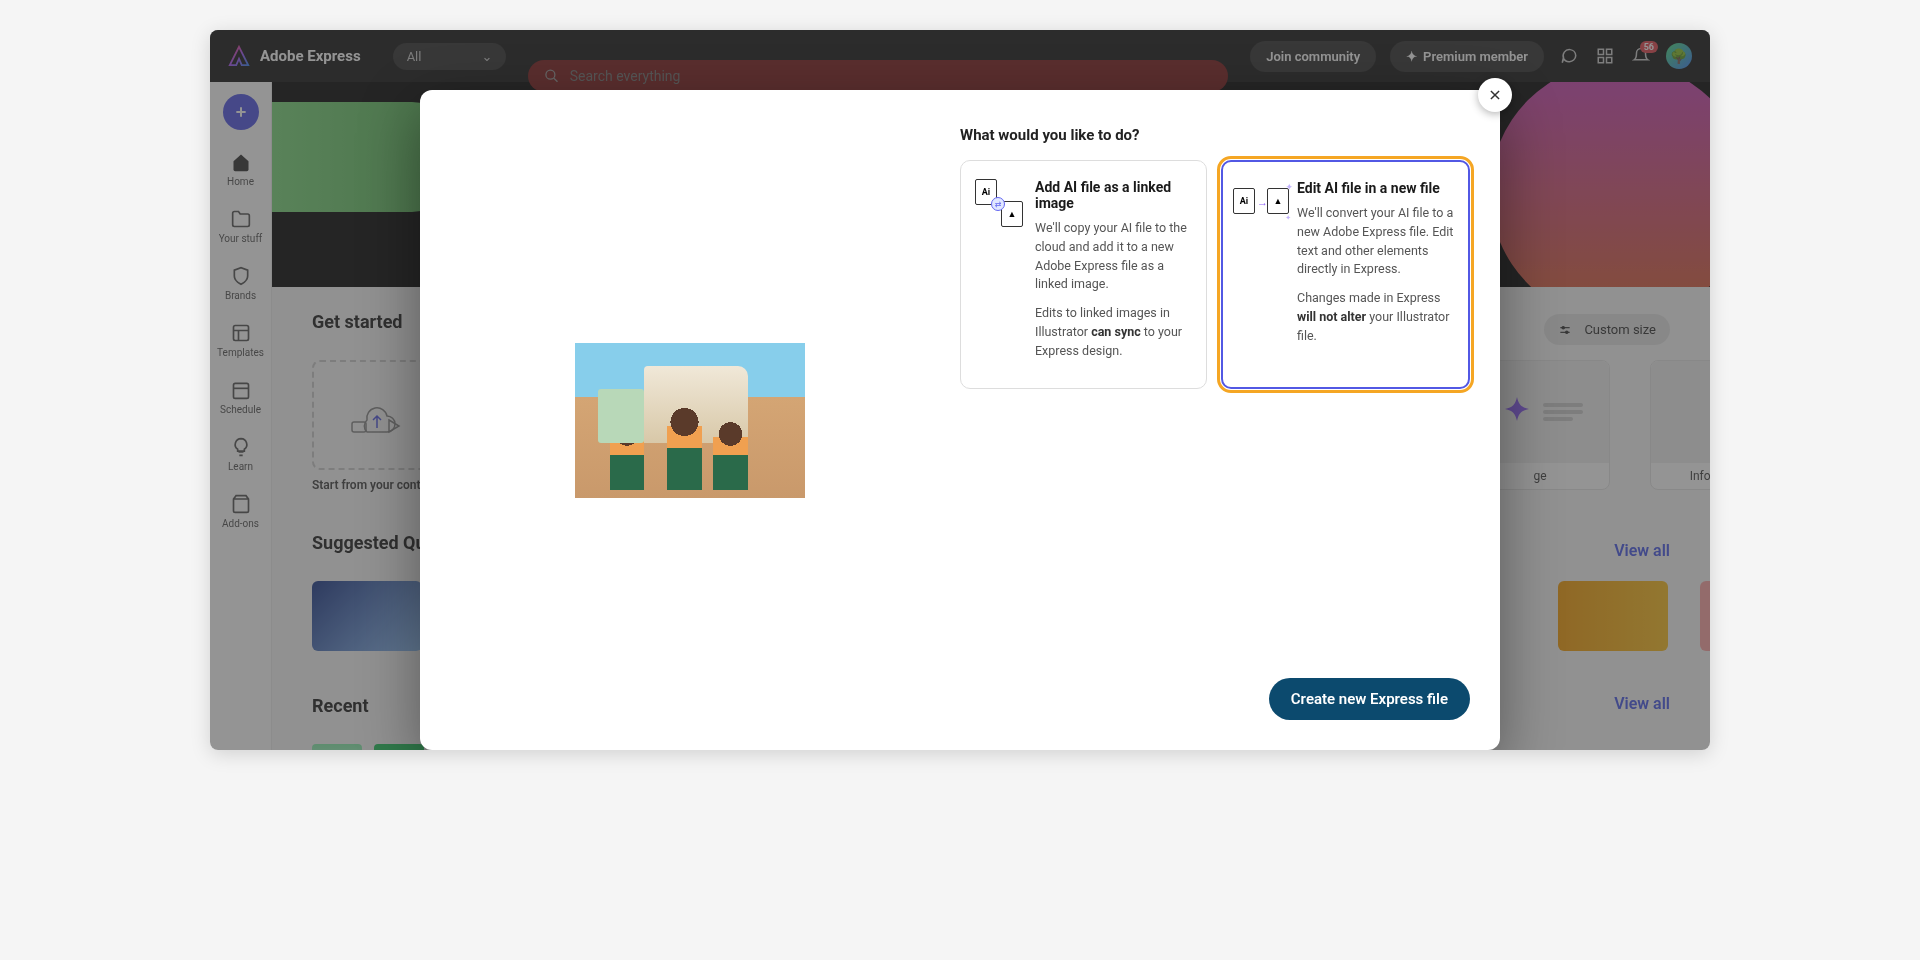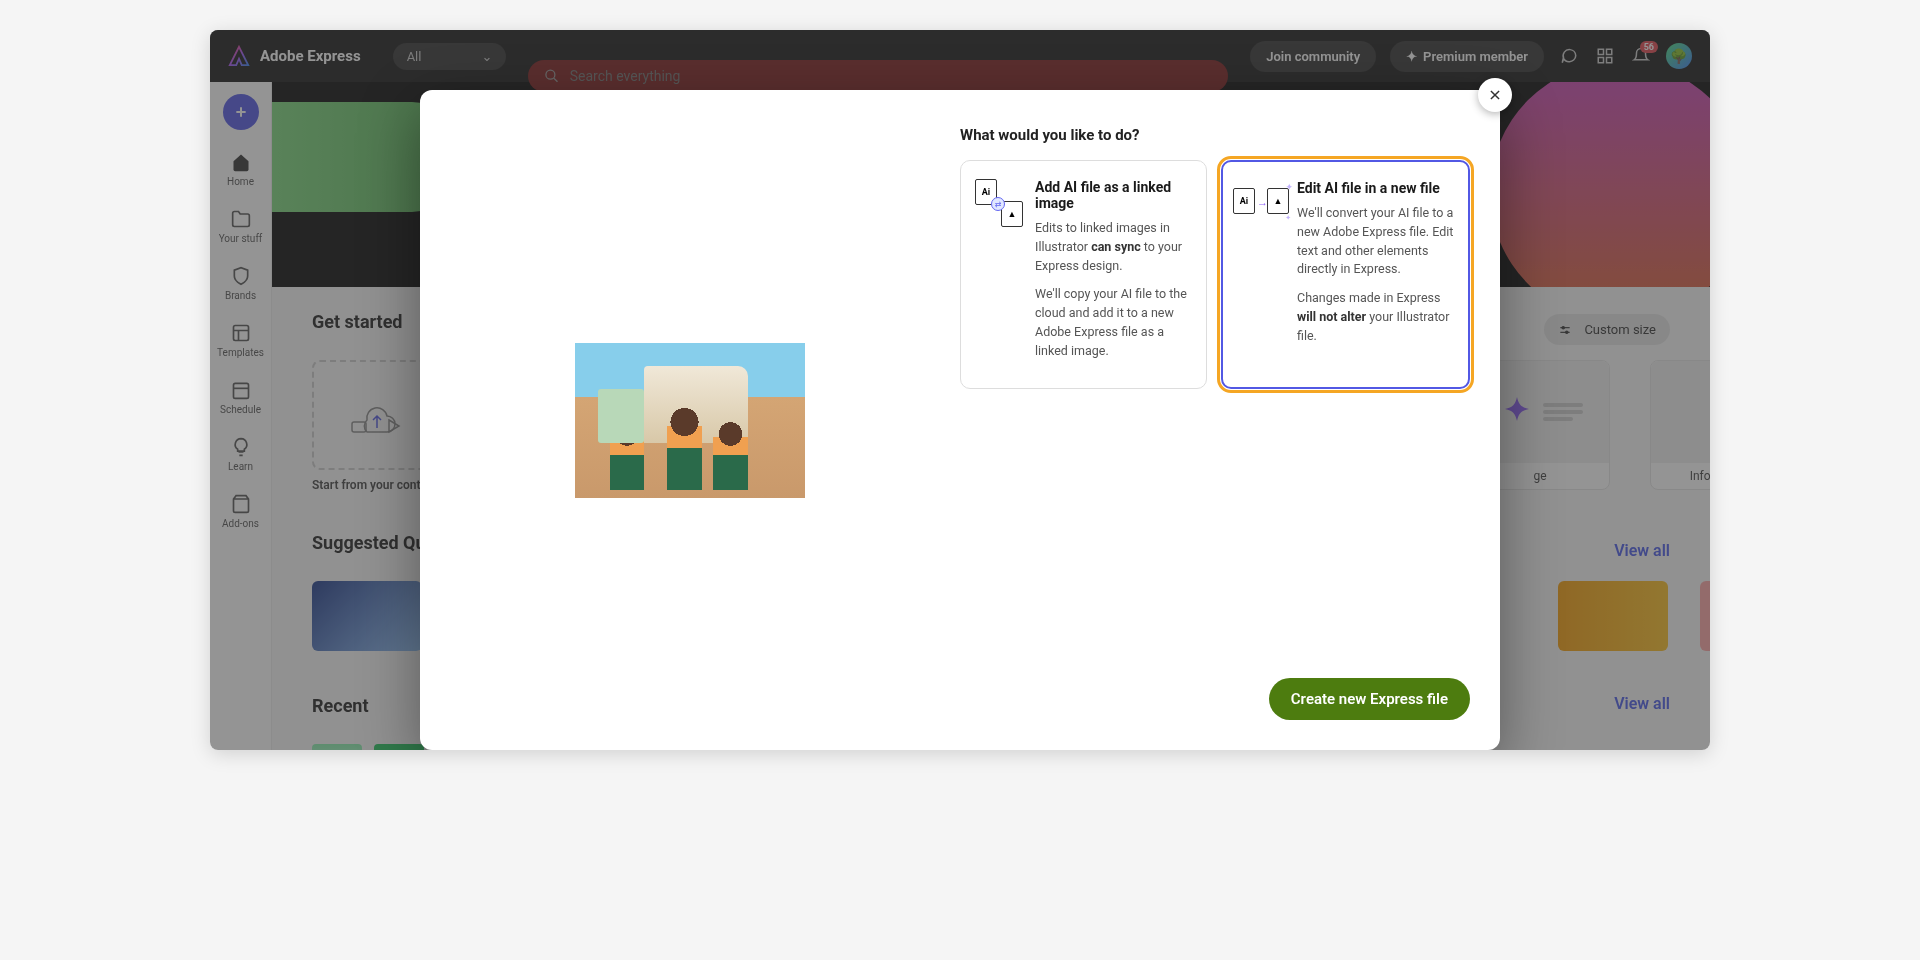--- a/index.html
+++ b/index.html
@@ -67,21 +67,21 @@
   .modal-right h1 { font-size: 24px; font-weight: 800; color: #1a1a1a; margin-bottom: 28px; }
   .modal-right h3 { font-size: 15px; font-weight: 700; color: #222; margin-bottom: 16px; }
   .option-row { display: flex; gap: 14px; }
   .option-card { flex: 1; border: 1px solid #ddd; border-radius: 10px; padding: 18px 14px; display: flex; gap: 12px; align-items: flex-start; }
   .option-card.selected { border: 2px solid #5258e4; outline: 3px solid #f5a623; outline-offset: 1px; }
   .opt-icon { width: 48px; height: 48px; flex-shrink: 0; display:flex; align-items:center; justify-content:center; position:relative; }
   .opt-text h4 { font-size: 14px; font-weight: 700; margin-bottom: 8px; color: #1a1a1a; }
   .opt-text p { font-size: 12.5px; color: #555; line-height: 1.5; margin-bottom: 10px; }
   .opt-text strong { font-weight: 700; color: #333; }
   .modal-footer { margin-top: auto; display: flex; justify-content: flex-end; }
-  .create-btn { background: #4d7c0f; color: #fff; border: none; border-radius: 24px; padding: 12px 22px; font-size: 15px; font-weight: 600; cursor: pointer; }
+  .create-btn { background: #0c4a6e; color: #fff; border: none; border-radius: 24px; padding: 12px 22px; font-size: 15px; font-weight: 600; cursor: pointer; }
 
   
   .file-ico { width:22px; height:26px; border:1.5px solid #333; border-radius:2px; display:flex; align-items:center; justify-content:center; font-size:9px; font-weight:700; background:#fff; position:relative; }
   .file-ico.offset { position:absolute; }
 </style>
 </head>
 <body>
 
 <div class="app-window">
 
@@ -291,22 +291,22 @@
       <h3>What would you like to do?</h3>
       <div class="option-row">
         <div class="option-card">
           <div class="opt-icon">
             <div class="file-ico offset" style="top:0;left:0">Ai</div>
             <div class="file-ico offset" style="bottom:0;right:0">▲</div>
             <div style="position:absolute;left:16px;top:18px;width:14px;height:14px;border-radius:50%;background:#e0e7ff;border:1px solid #6366f1;display:flex;align-items:center;justify-content:center;font-size:8px;color:#6366f1">⇄</div>
           </div>
           <div class="opt-text">
             <h4>Add AI file as a linked image</h4>
+            <p>We'll copy your AI file to the cloud and add it to a new Adobe Express file as a linked image.</p>
             <p><span>Edits to linked images in Illustrator </span><strong>can sync</strong><span> to your Express design.</span></p>
-            <p>We'll copy your AI file to the cloud and add it to a new Adobe Express file as a linked image.</p>
           </div>
         </div>
         <div class="option-card selected">
           <div class="opt-icon">
             <div class="file-ico offset" style="top:8px;left:-4px">Ai</div>
             <div style="position:absolute;left:20px;top:16px;color:#8b5cf6;font-size:11px">→</div>
             <div class="file-ico offset" style="top:8px;right:-4px">▲</div>
             <div style="position:absolute;right:-8px;top:2px;font-size:9px;color:#c4b5fd">✦</div>
             <div style="position:absolute;right:-6px;bottom:6px;font-size:7px;color:#c4b5fd">✦</div>
           </div>

